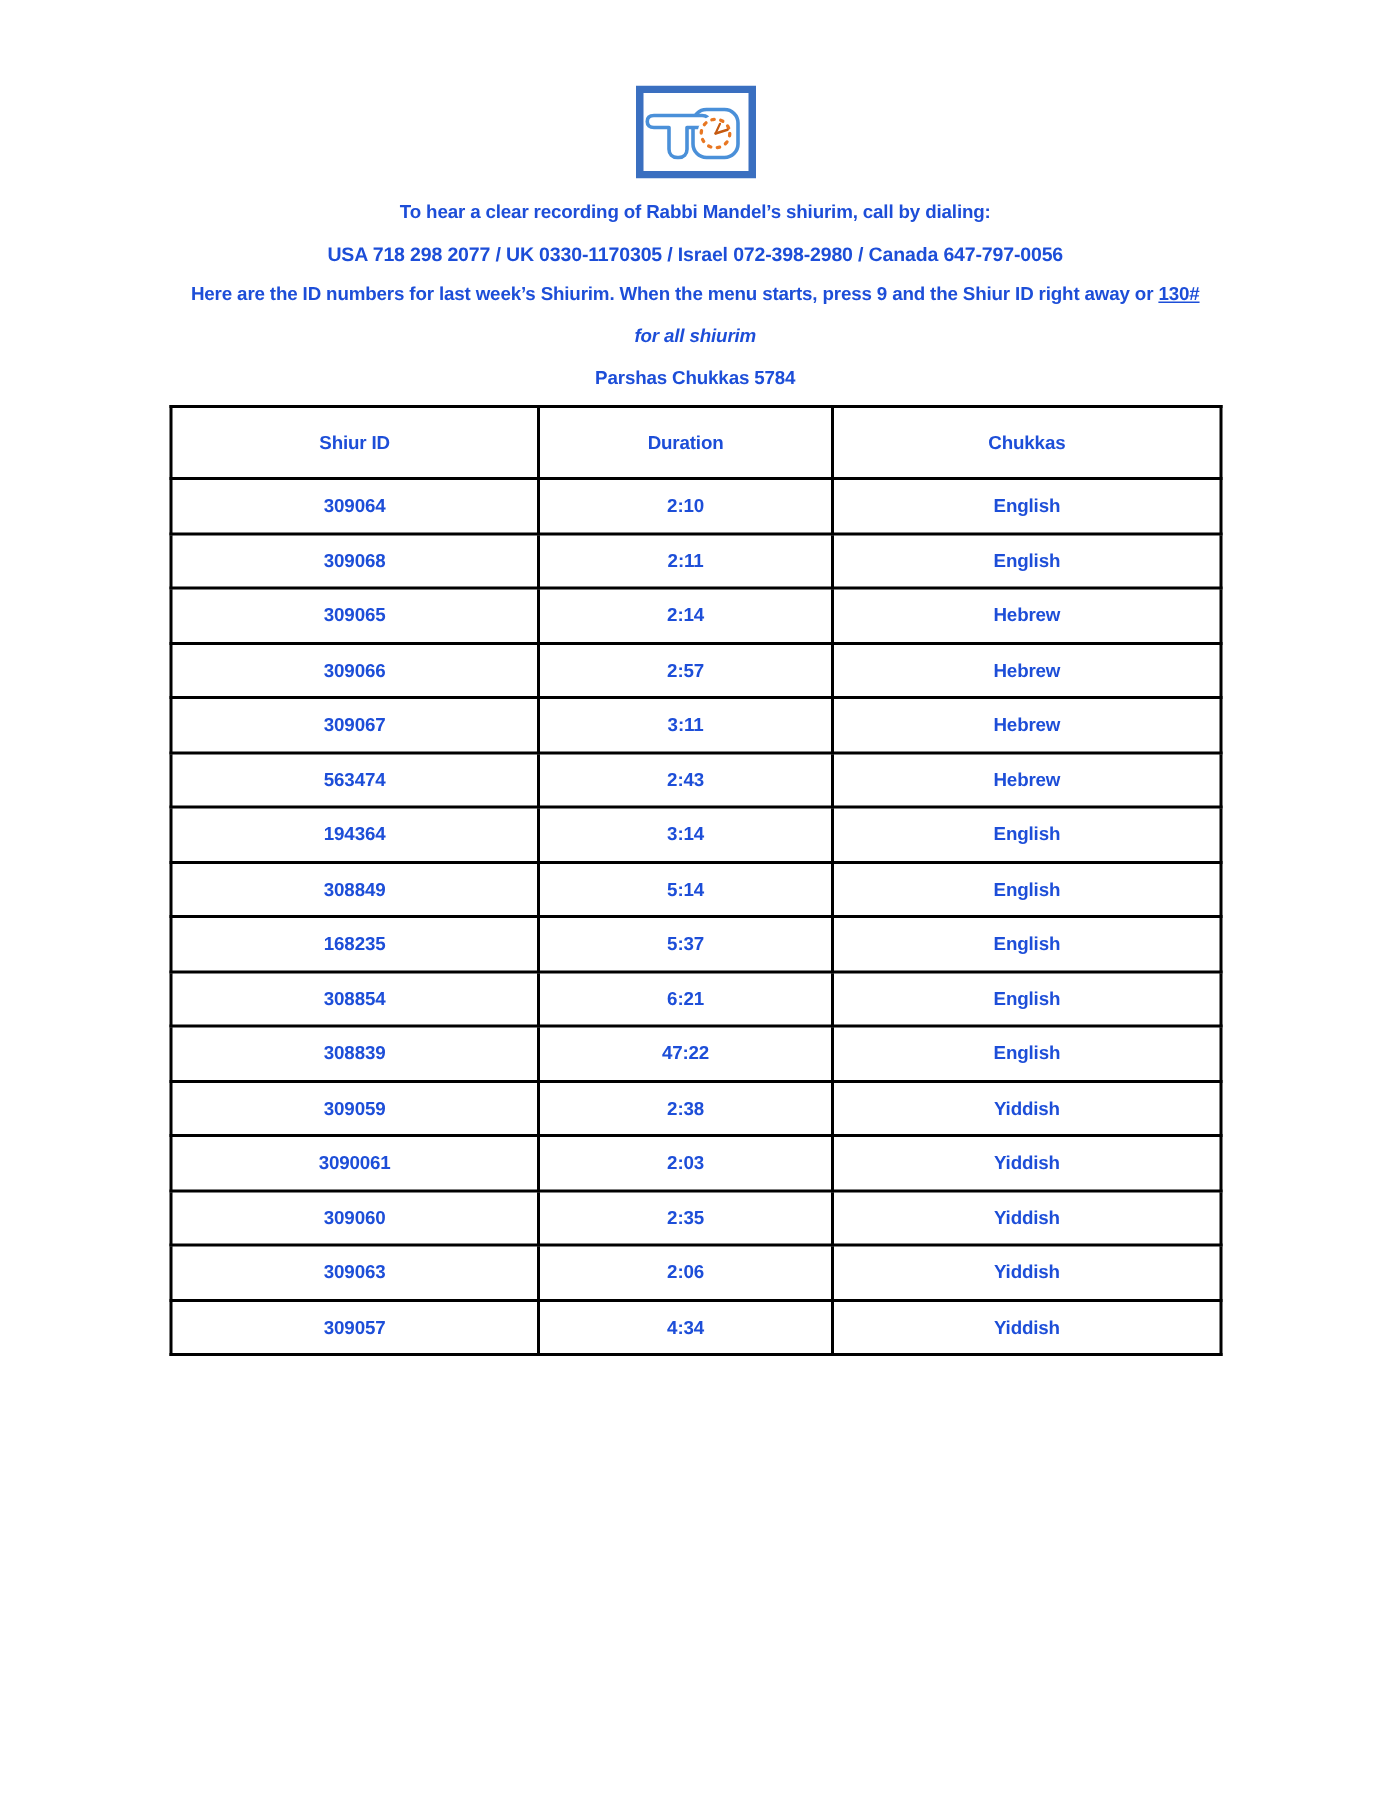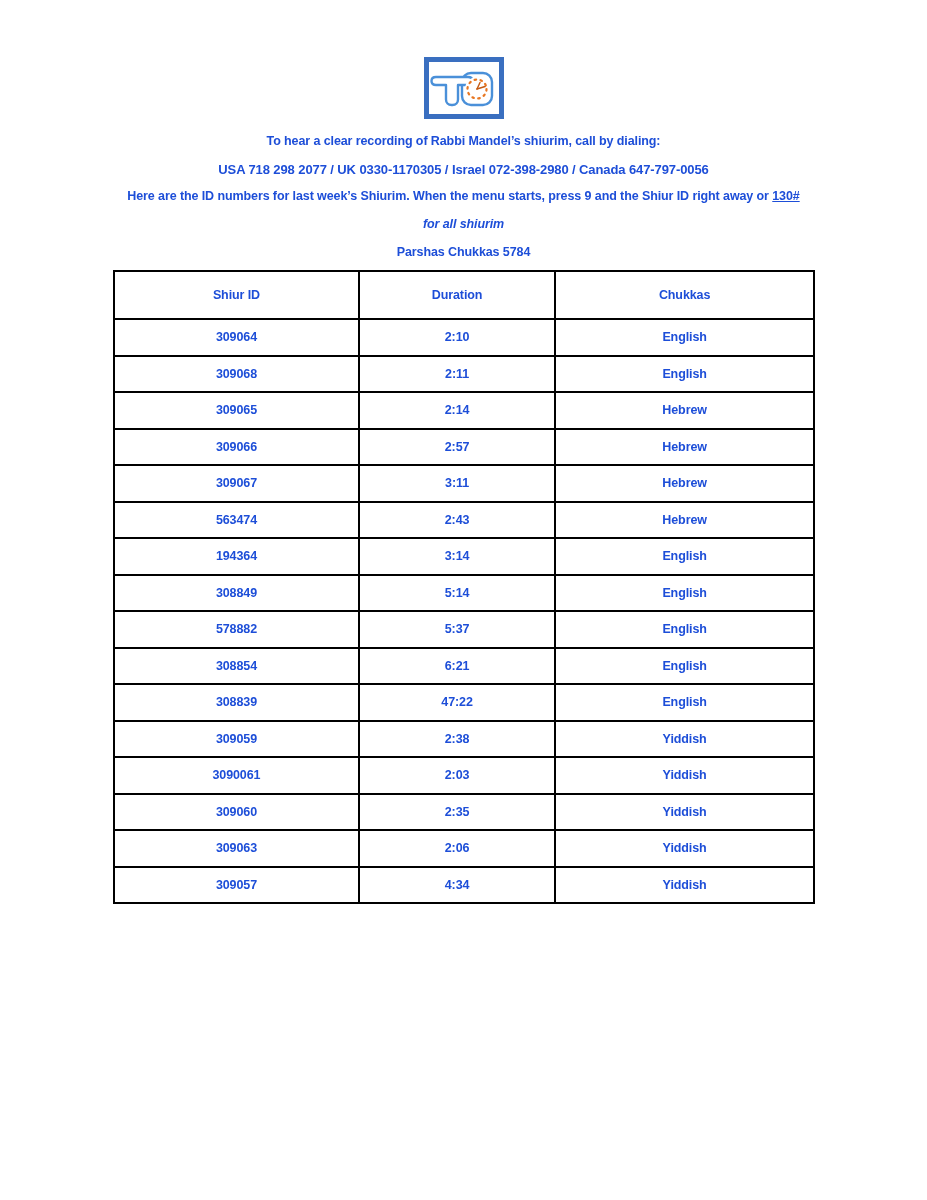--- a/index.html
+++ b/index.html
@@ -133,21 +133,21 @@
             <td>194364</td>
             <td>3:14</td>
             <td>English</td>
           </tr>
           <tr>
             <td>308849</td>
             <td>5:14</td>
             <td>English</td>
           </tr>
           <tr>
-            <td>578882</td>
+            <td>168235</td>
             <td>5:37</td>
             <td>English</td>
           </tr>
           <tr>
             <td>308854</td>
             <td>6:21</td>
             <td>English</td>
           </tr>
           <tr>
             <td>308839</td>

